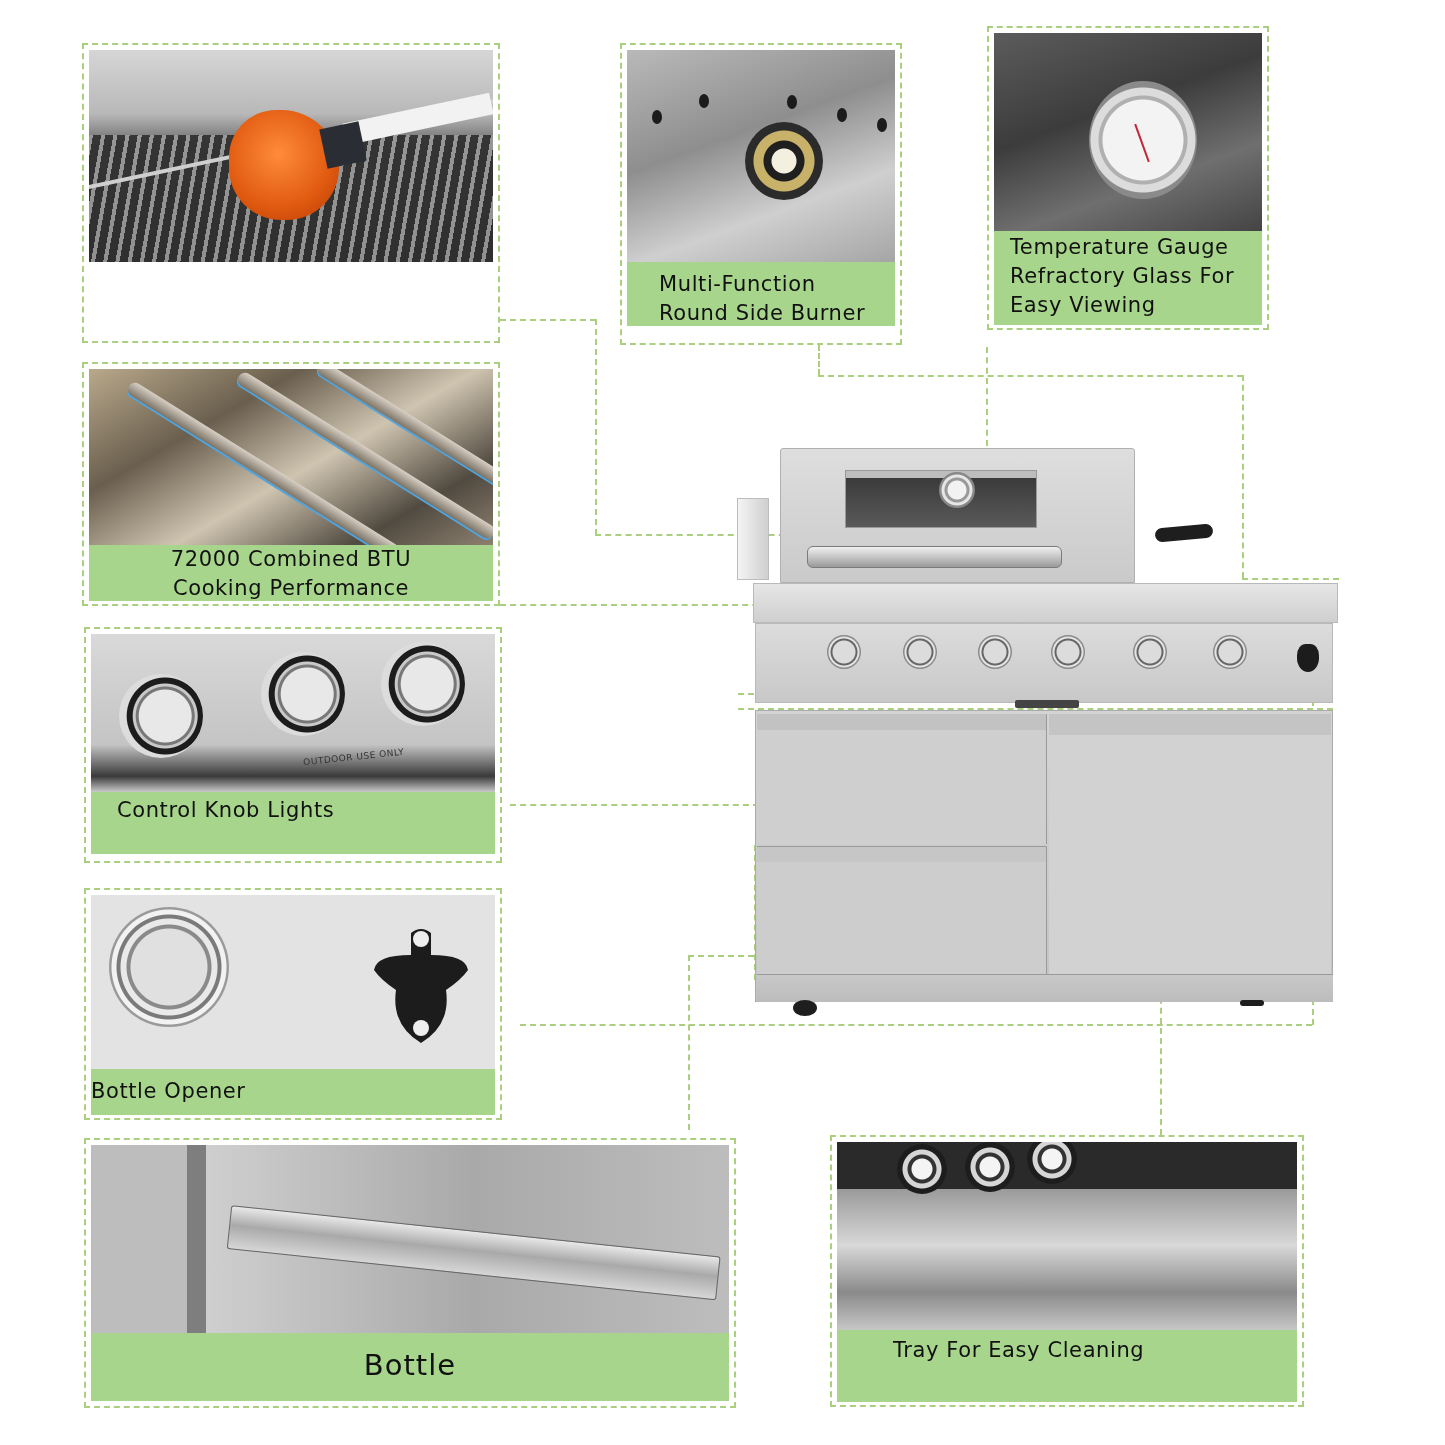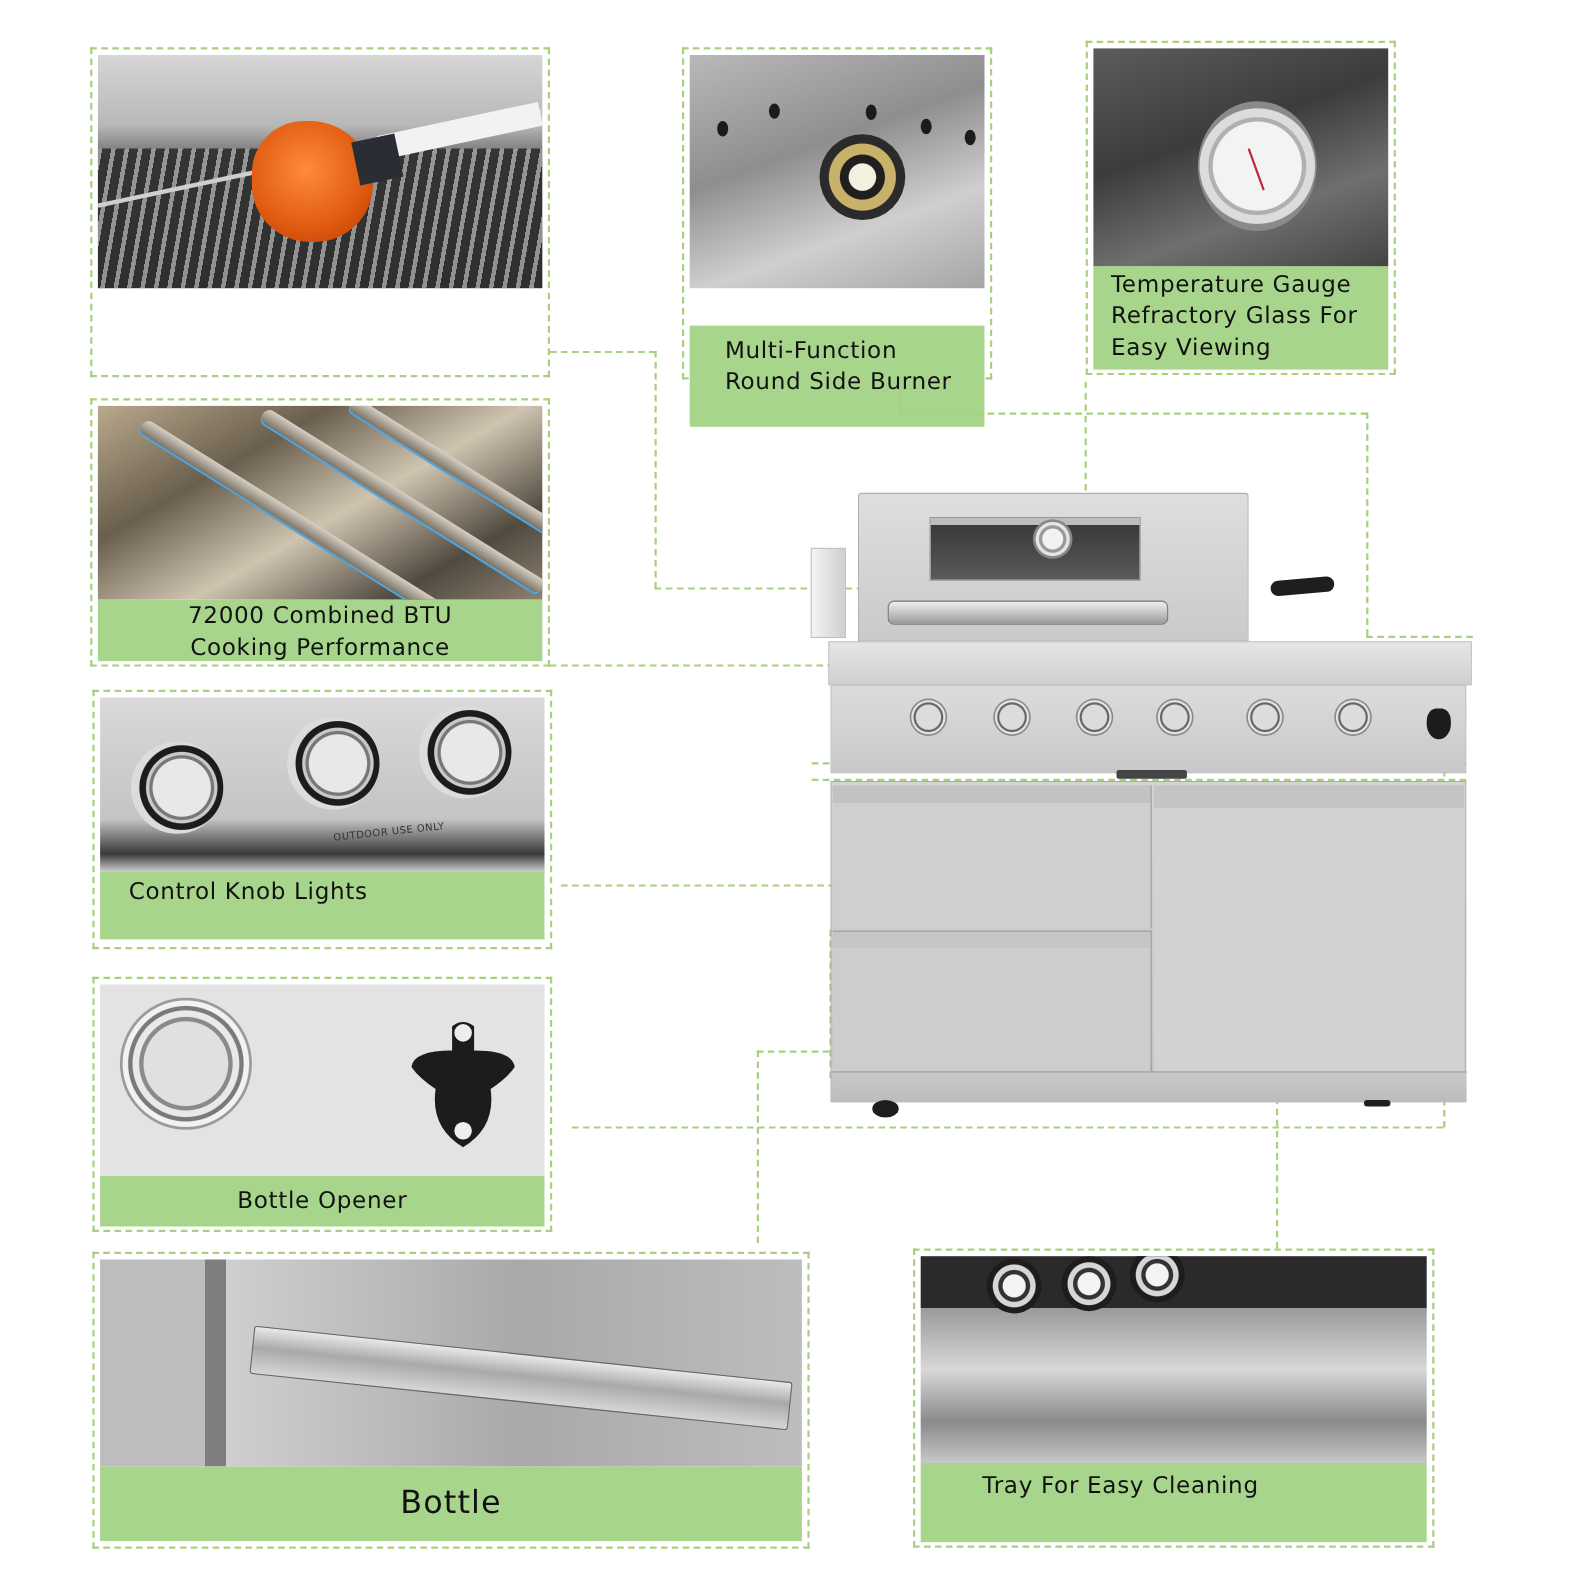--- a/index.html
+++ b/index.html
@@ -71,27 +71,27 @@
 
 <div class="card" style="left:620px;top:43px;width:282px;height:302px;">
   <div class="photo ph-burner" style="height:212px;">
     <div class="hole" style="left:25px;top:60px;"></div>
     <div class="hole" style="left:72px;top:44px;"></div>
     <div class="hole" style="left:160px;top:45px;"></div>
     <div class="hole" style="left:210px;top:58px;"></div>
     <div class="hole" style="left:250px;top:68px;"></div>
     <div class="burner-ring"></div>
   </div>
-  <div class="caption" style="height:92px;padding:8px 0 0 32px;margin-top:34px;">
+  <div class="caption" style="height:64px;padding:8px 0 0 32px;">
     <div>Multi-Function</div>
     <div>Round Side Burner</div>
   </div>
 </div>
 
-<div class="card" style="left:987px;top:37px;width:282px;height:304px;">
+<div class="card" style="left:987px;top:26px;width:282px;height:304px;">
   <div class="photo ph-gauge" style="height:198px;">
     <div class="gauge"></div>
     <div class="needle"></div>
   </div>
   <div class="caption" style="height:94px;padding:2px 0 0 16px;">
     <div>Temperature Gauge</div>
     <div>Refractory Glass For</div>
     <div>Easy Viewing</div>
   </div>
 </div>
@@ -122,21 +122,21 @@
 
 <div class="card" style="left:84px;top:888px;width:418px;height:232px;">
   <div class="photo ph-opener" style="height:174px;">
     <div class="ring-knob"></div>
     <svg class="opener" viewBox="0 0 100 125">
       <path d="M40 8 Q50 0 60 8 L60 30 Q95 30 97 45 Q90 55 75 65 Q80 100 50 118 Q20 100 25 65 Q10 55 3 45 Q5 30 40 30 Z" fill="#1c1c1c"></path>
       <circle cx="50" cy="14" r="8" fill="#eee"></circle>
       <circle cx="50" cy="103" r="8" fill="#eee"></circle>
     </svg>
   </div>
-  <div class="caption" style="height:46px;padding:8px 0 0 0;text-align:center;">
+  <div class="caption" style="height:46px;padding:8px 0 0 0;">
     <div>Bottle Opener</div>
   </div>
 </div>
 
 <div class="card" style="left:84px;top:1138px;width:652px;height:270px;">
   <div class="photo ph-drawer" style="height:188px;">
     <div class="rail"></div>
   </div>
   <div class="caption" style="height:68px;padding:12px 0 0 0;text-align:center;font-size:29px;line-height:40px;letter-spacing:1px;">
     <div>Bottle</div>

